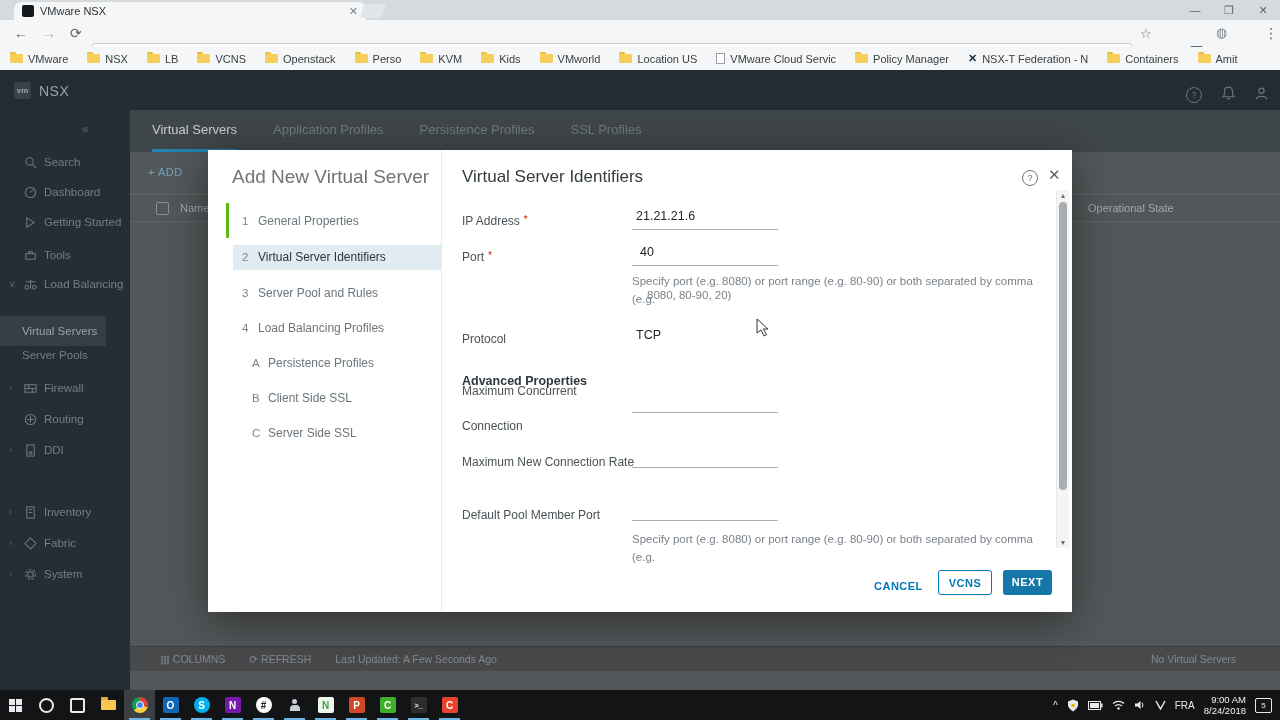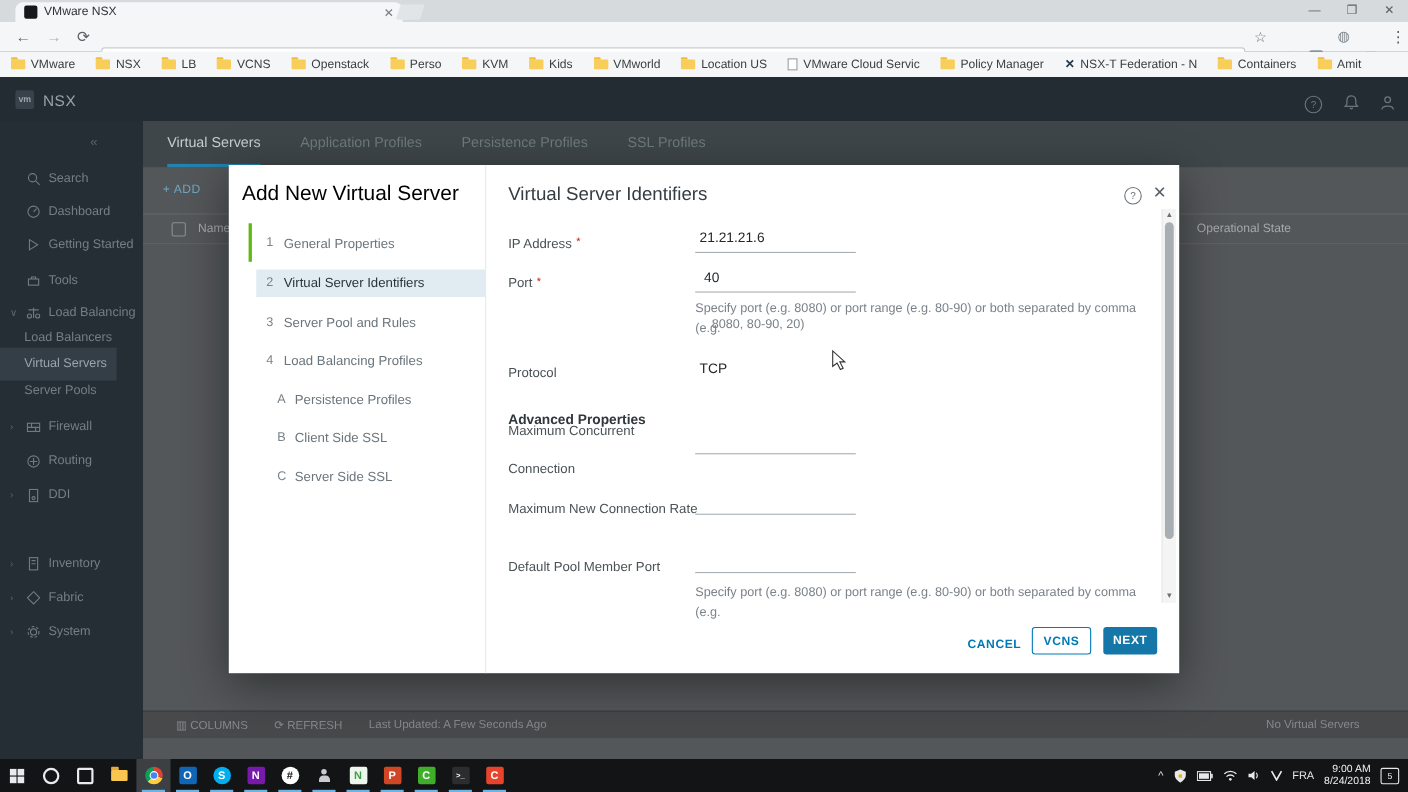--- a/index.html
+++ b/index.html
@@ -59,21 +59,21 @@
   #thead{position:absolute;left:0;top:84px;width:1150px;height:26px;border-top:1px solid #63676A;border-bottom:1px solid #606466;}
   #thead .cb{position:absolute;left:26px;top:7px;width:11px;height:11px;border:1px solid #8A8F93;border-radius:2px;}
   #thead .nm{position:absolute;left:50px;top:7px;font-size:11px;color:#A3A8AC;}
   #thead .os{position:absolute;left:958px;top:7px;font-size:11px;color:#A3A8AC;}
   #statusbar{position:absolute;left:0;top:536px;width:1150px;height:25px;background:#47494B;border-top:1px solid #3B3D3F;
              display:flex;align-items:center;font-size:10.5px;color:#85898D;gap:24px;padding-left:30px;box-sizing:border-box;}
   #statusbar .right{margin-left:auto;padding-right:44px;}
   
   #modal{left:208px;top:150px;width:864px;height:462px;background:#fff;box-shadow:0 10px 40px rgba(0,0,0,.45);}
   #mleft{position:absolute;left:0;top:0;width:234px;height:462px;border-right:1px solid #E7E9EB;box-sizing:border-box;}
-  #mtitle{position:absolute;left:12px;top:16px;font-size:19px;color:#000000;font-weight:400;}
+  #mtitle{position:absolute;left:24px;top:16px;font-size:19px;color:#737373;font-weight:400;}
   #greenbar{position:absolute;left:18px;top:53px;width:3px;height:35px;background:#61B715;}
   #stephl{position:absolute;left:25px;top:95px;width:208px;height:25px;background:#E1EBF2;}
   .step{position:absolute;height:26px;display:flex;align-items:center;font-size:12px;color:#6B757C;}
   .step .num{position:absolute;left:34px;color:#7A848B;font-size:11.5px;}
   .step .lab{position:absolute;left:50px;white-space:nowrap;}
   .step.substep .num{left:44px;}
   .step.substep .lab{left:60px;}
   .step.active .lab{color:#2A343C;}
   #mhead{position:absolute;left:254px;top:17px;font-size:17px;color:#343C41;font-weight:400;}
   #mhelp{position:absolute;left:814px;top:20px;width:14px;height:14px;border:1px solid #6A737A;border-radius:50%;
@@ -82,21 +82,21 @@
   .flabel{position:absolute;left:254px;font-size:12px;color:#4A5256;white-space:nowrap;}
   .req{color:#C92100;font-size:10px;vertical-align:2px;margin-left:4px;}
   .fvalue{position:absolute;font-size:12.5px;color:#22272B;}
   .fline{position:absolute;left:424px;width:146px;border-bottom:1px solid #A7AEB4;}
   .fhint{position:absolute;left:424px;width:410px;font-size:11.5px;color:#7B828A;line-height:18px;}
   #advprops{position:absolute;left:254px;font-size:12.5px;color:#30373C;font-weight:600;}
   #mscrollbar{position:absolute;left:848px;top:40px;width:13px;height:358px;background:#F4F4F4;border-left:1px solid #E8E8E8;box-sizing:border-box;}
   #mscrollbar .up,#mscrollbar .dn{position:absolute;left:0;width:12px;text-align:center;font-size:7px;color:#707070;}
   #mscrollbar .up{top:2px;} #mscrollbar .dn{bottom:2px;}
   #mthumb{position:absolute;left:2px;top:12px;width:8px;height:288px;background:#A9AEB2;border-radius:4px;}
-  #cancelbtn{position:absolute;left:666px;top:424px;width:60px;height:24px;line-height:24px;text-align:center;
+  #cancelbtn{position:absolute;left:666px;top:424px;width:60px;height:24px;line-height:24px;text-align:left;
              color:#0079B8;font-size:11px;font-weight:bold;letter-spacing:.5px;}
   #backbtn{position:absolute;left:730px;top:420px;width:54px;height:25px;line-height:25px;text-align:center;
            border:1px solid #0079B8;border-radius:3px;color:#0079B8;font-size:11px;font-weight:bold;letter-spacing:.5px;background:#fff;box-sizing:border-box;}
   #nextbtn{position:absolute;left:795px;top:420px;width:49px;height:25px;line-height:25px;text-align:center;
            background:#1577A8;border-radius:3px;color:#fff;font-size:11px;font-weight:bold;letter-spacing:.5px;}
   
   #taskbar{left:0;top:690px;width:1280px;height:30px;background:#131415;display:flex;align-items:stretch;}
   .tslot{width:31px;height:30px;display:flex;align-items:center;justify-content:center;position:relative;flex:0 0 auto;}
   .tslot.active{background:#3C4043;}
   .tslot.running::after{content:"";position:absolute;bottom:0;left:5px;width:21px;height:2px;background:#6CB4E4;}
@@ -263,23 +263,20 @@
   <div class="snav" style="top:159px;">
     <span class="chev">∨</span>
     <svg class="sic" viewBox="0 0 14 14">
         <line x1="7" y1="2" x2="7" y2="12"></line>
         <line x1="2" y1="4" x2="12" y2="4"></line>
         <circle cx="3" cy="10" r="2"></circle>
         <circle cx="11" cy="10" r="2"></circle>
       </svg>
     <span class="slb">Load Balancing</span>
   </div>
-  <div class="snav" style="top:182px;">
-    <span class="sub">Load Balancers</span>
-  </div>
   <div class="snav sel" style="top:206px;">
     <span class="sub">Virtual Servers</span>
   </div>
   <div class="snav" style="top:230px;">
     <span class="sub">Server Pools</span>
   </div>
   <div class="snav" style="top:263px;">
     <span class="chev">›</span>
     <svg class="sic" viewBox="0 0 14 14">
         <rect x="1" y="3" width="12" height="8"></rect>

